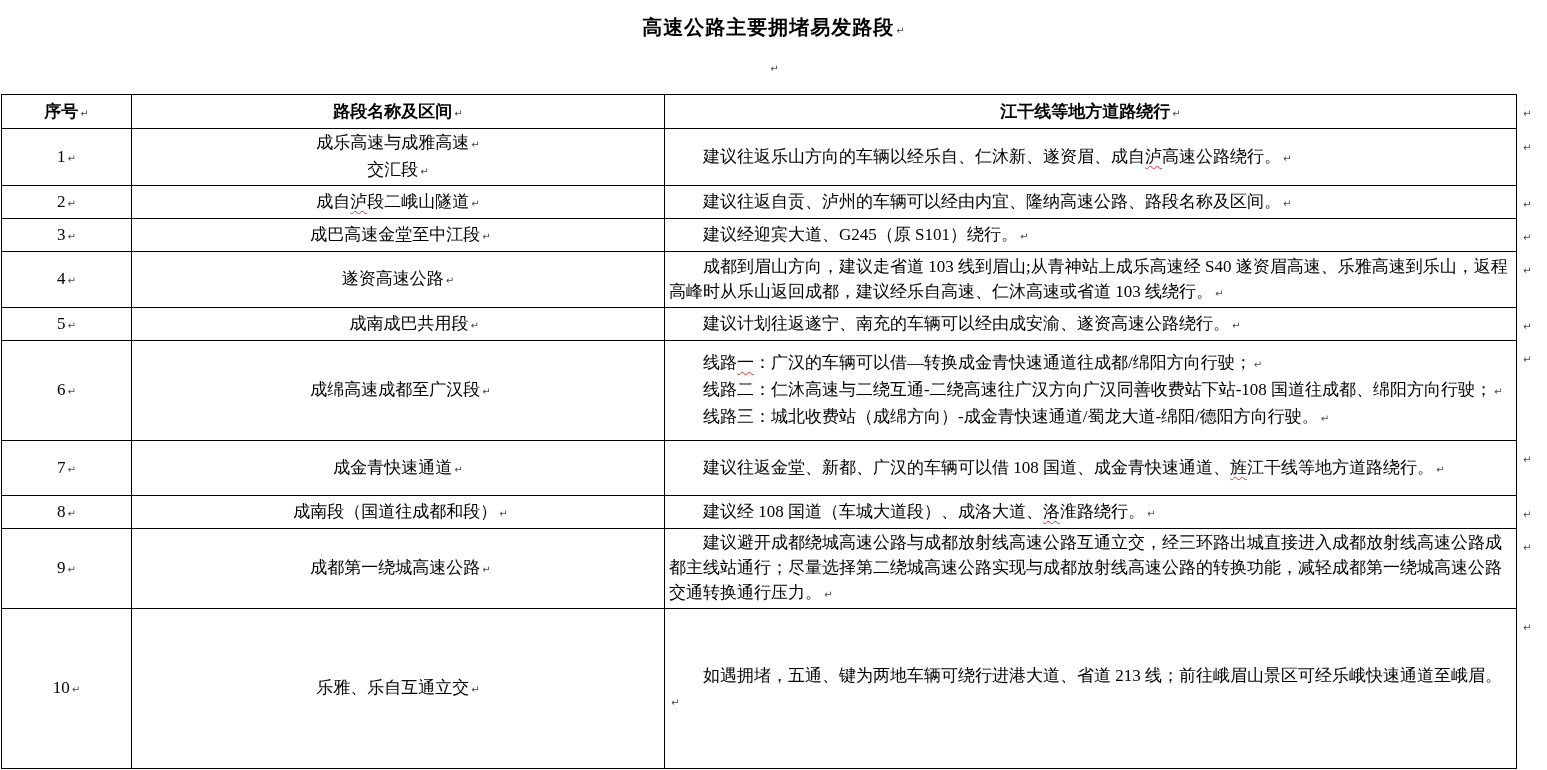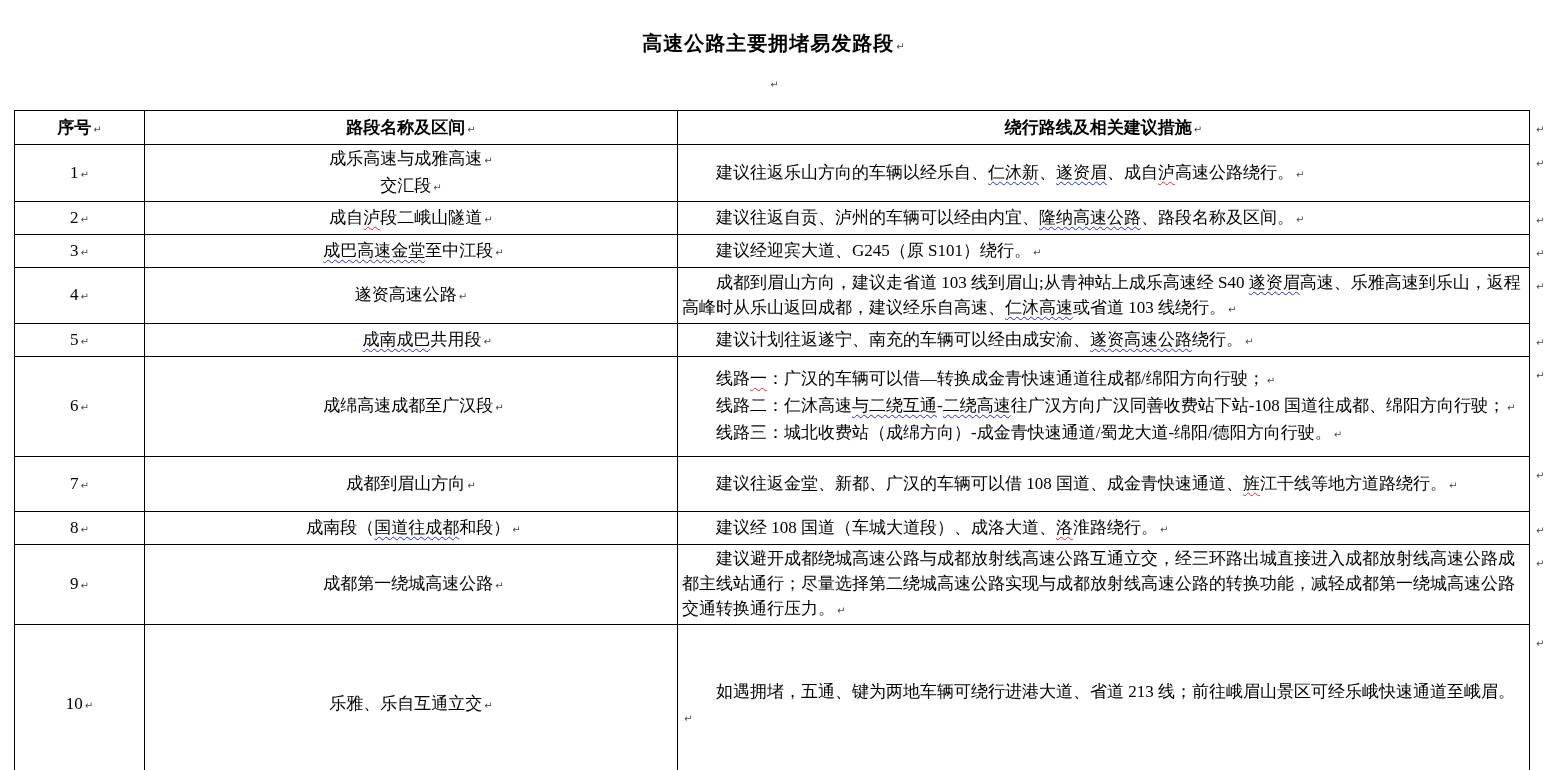--- a/index.html
+++ b/index.html
@@ -2,42 +2,42 @@
 <html><head>
 <meta charset="utf-8">
 <style>
   html,body{margin:0;padding:0;background:#ffffff;}
   body{
     width:1547px;height:770px;overflow:hidden;
     font-family:"Liberation Serif","DejaVu Serif",serif;
     color:#000;
   }
   .doc-title{
-    padding-top:30px;
+    padding-top:14px;
     text-align:center;
     font-size:20px;
     font-weight:bold;
     line-height:26px;
     letter-spacing:1px;
   }
   .stray-line{
     height:50px;
     line-height:46px;
     text-align:center;
   }
   .pmark{
     font-family:"DejaVu Sans",sans-serif;
     font-size:10px;
     color:#4a4a4a;
     margin-left:2px;
     font-weight:normal;
     letter-spacing:0;
   }
   table.doc-table{
-    margin-left:14px;
+    margin-left:1px;
     border-collapse:collapse;
     table-layout:fixed;
     width:1530px;
     font-size:17px;
   }
   .doc-table th,.doc-table td{
     border:1.5px solid #000;
     vertical-align:middle;
     padding:1px 4px;
     overflow:hidden;
@@ -60,21 +60,20 @@
   #table-body tr:nth-child(8){height:33px;}
   #table-body tr:nth-child(9){height:80px;}
   #table-body tr:nth-child(10){height:160px;}
   .para{line-height:25px;}
   .cell-no{text-align:center;}
   .align-center{text-align:center;}
   .align-left{text-align:center;padding-left:5px;}
   .align-indent{text-align:center;text-indent:1.9em;}
   .align-advice{text-align:left;text-indent:2em;}
   .u-blue{
-    text-decoration:underline;
     text-decoration-style:wavy;
     text-decoration-color:#1f2fc4;
     text-decoration-thickness:1px;
     text-underline-offset:3px;
   }
   .u-red{
     text-decoration:underline;
     text-decoration-style:wavy;
     text-decoration-color:#d9342b;
     text-decoration-thickness:1px;
@@ -96,21 +95,21 @@
   <colgroup>
     <col style="width:130px">
     <col style="width:533px">
     <col style="width:852px">
     <col style="width:15px">
   </colgroup>
   <thead>
     <tr>
       <th><span>序号</span><span class="pmark">↵</span></th>
       <th><span>路段名称及区间</span><span class="pmark">↵</span></th>
-      <th><span>绕行路线及相关建议措施</span><span class="pmark">↵</span></th>
+      <th><span>江干线等地方道路绕行</span><span class="pmark">↵</span></th>
       <th class="gutter"><span class="pmark">↵</span></th>
     </tr>
   </thead>
   <tbody id="table-body">
       <tr>
         <td class="cell-no">
           <div class="para align-center"><span>1</span><span class="pmark">↵</span></div>
         </td>
         <td>
           <div class="para align-center"><span>成乐高速与成雅高速</span><span class="pmark">↵</span></div>
@@ -181,21 +180,21 @@
           <div class="para align-advice"><span>线路二：仁沐高速</span><span class="u-blue">与二绕互通</span><span>-</span><span class="u-blue">二绕高速</span><span>往广汉方向广汉同善收费站下站-108 国道往成都、绵阳方向行驶；</span><span class="pmark">↵</span></div>
           <div class="para align-advice"><span>线路三：城北收费站（成绵方向）-成金青快速通道/蜀龙大道-绵阳/德阳方向行驶。</span><span class="pmark">↵</span></div>
         </td>
         <td class="gutter"><span class="pmark">↵</span></td>
       </tr>
       <tr>
         <td class="cell-no">
           <div class="para align-center"><span>7</span><span class="pmark">↵</span></div>
         </td>
         <td>
-          <div class="para align-center"><span>成都到眉山方向</span><span class="pmark">↵</span></div>
+          <div class="para align-center"><span>成金青快速通道</span><span class="pmark">↵</span></div>
         </td>
         <td>
           <div class="para align-advice"><span>建议往返金堂、新都、广汉的车辆可以借 108 国道、成金青快速通道、</span><span class="u-red">旌</span><span>江干线等地方道路绕行。</span><span class="pmark">↵</span></div>
         </td>
         <td class="gutter"><span class="pmark">↵</span></td>
       </tr>
       <tr>
         <td class="cell-no">
           <div class="para align-center"><span>8</span><span class="pmark">↵</span></div>
         </td>

